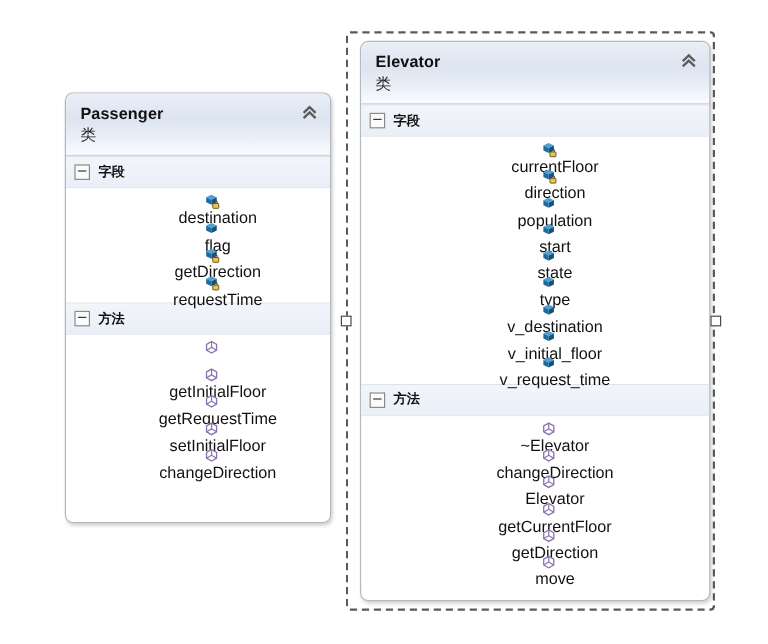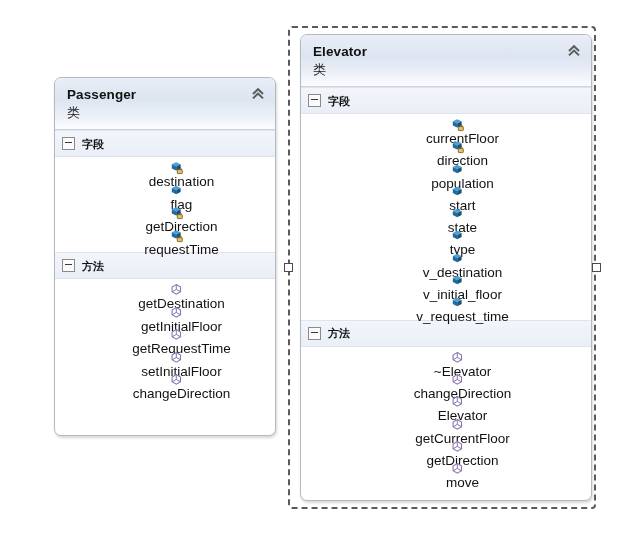--- a/index.html
+++ b/index.html
@@ -223,21 +223,20 @@
       <span class="compartment-title">方法</span>
     </div>
     <div class="member-list">
       <div class="member-row">
         <span class="member-icon">
           <svg width="15" height="15" viewBox="0 0 15 15">
             <path d="M7.3 2.6 L11.5 5.0 L11.5 9.8 L7.3 12.2 L3.1 9.8 L3.1 5.0 Z" fill="#ffffff" stroke="#8a74b0" stroke-width="1.1"></path>
             <path d="M7.3 2.6 L7.3 7.4 M7.3 7.4 L3.1 9.8 M7.3 7.4 L11.5 9.8" fill="none" stroke="#8a74b0" stroke-width="1"></path>
           </svg>
         </span>
-        <span class="member-name">getDestination</span>
       </div>
       <div class="member-row">
         <span class="member-icon">
           <svg width="15" height="15" viewBox="0 0 15 15">
             <path d="M7.3 2.6 L11.5 5.0 L11.5 9.8 L7.3 12.2 L3.1 9.8 L3.1 5.0 Z" fill="#ffffff" stroke="#8a74b0" stroke-width="1.1"></path>
             <path d="M7.3 2.6 L7.3 7.4 M7.3 7.4 L3.1 9.8 M7.3 7.4 L11.5 9.8" fill="none" stroke="#8a74b0" stroke-width="1"></path>
           </svg>
         </span>
         <span class="member-name">getInitialFloor</span>
       </div>

